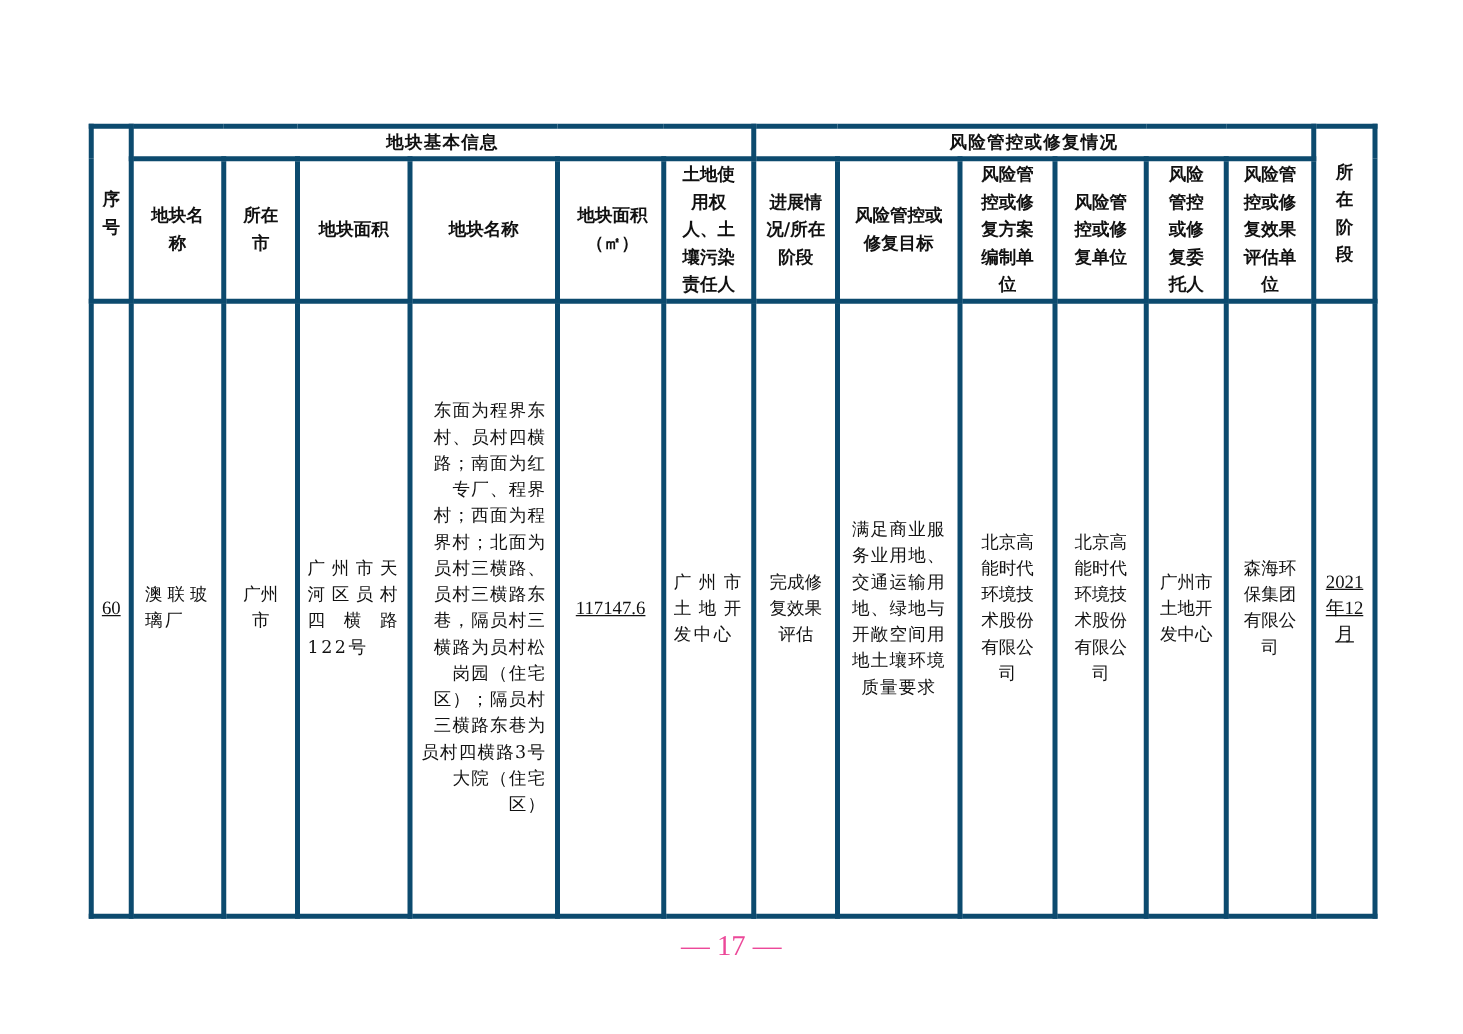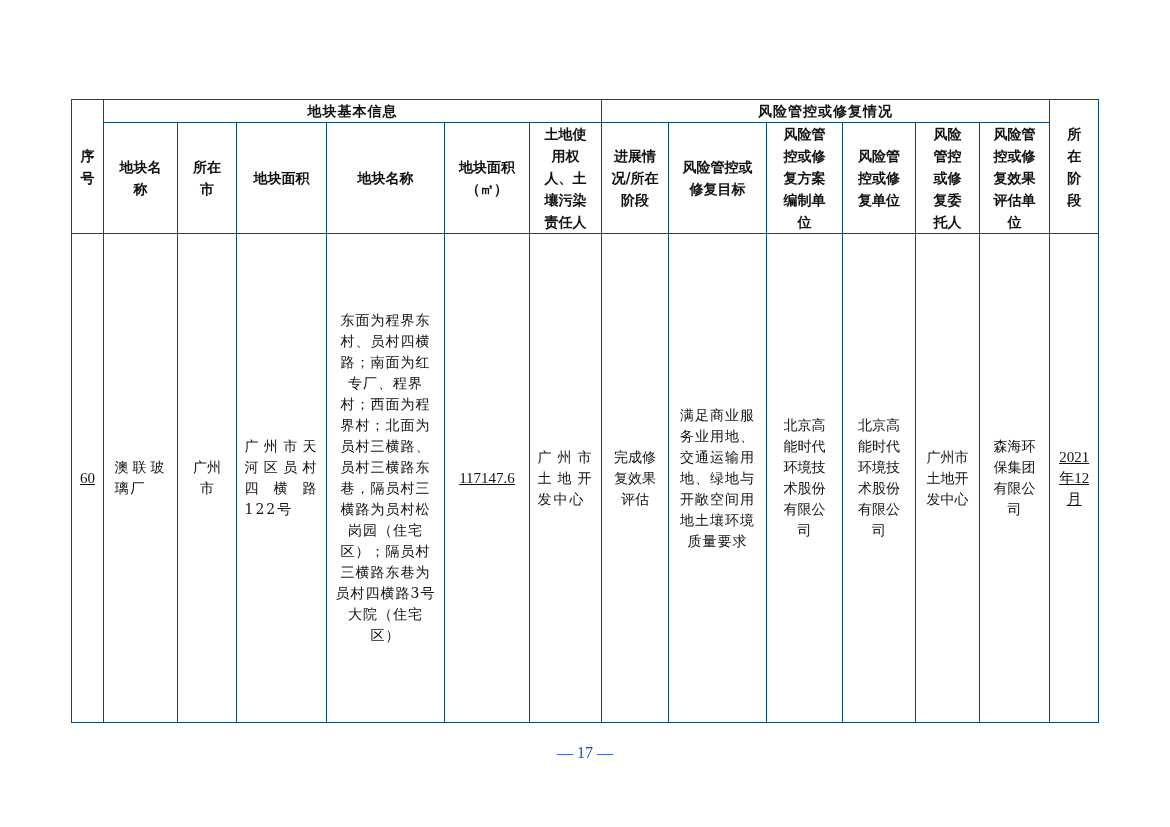--- a/index.html
+++ b/index.html
@@ -1,32 +1,32 @@
 <!DOCTYPE html>
 <html><head>
 <meta charset="utf-8">
 <style>
   html, body { margin:0; padding:0; background:#ffffff; }
   body { width:1170px; height:827px; position:relative; overflow:hidden;
          font-family: "DejaVu Serif", "Liberation Serif", serif; color:#111; }
   .page { position:absolute; left:0; top:0; width:1170px; height:827px; background:#fff; }
   table.site { position:absolute; left:71px; top:99px; border-collapse:collapse; table-layout:fixed; width:1027px; }
-  table.site td, table.site th { border:1px solid #0c4a6e; padding:0; vertical-align:middle; text-align:center;margin-top:40px; }
+  table.site td, table.site th { border:4px solid #0c4a6e; padding:0; vertical-align:middle; text-align:center;margin-top:40px; }
   table.site { border:1.5px solid #111; }
   th { font-weight:bold; font-size:14px; line-height:22px; }
   th.group { height:22px; letter-spacing:1px; }
   th.sub { height:108px; }
   td { font-size:14px; line-height:21px; }
   .rowdata td { height:488px; }
   .cell { display:inline-block; padding:0 6px; }
-  .left { text-align:center; }
+  .left { text-align:right; }
   .justify { text-align:justify; text-align-last:left; letter-spacing:2px; }
   .num { font-family: "Liberation Serif", "DejaVu Serif", serif; font-size:15px;text-decoration:underline; }
   .footer { position:absolute; left:0; width:1170px; top:744px; text-align:center;
-            font-family:"Liberation Serif", "DejaVu Serif", serif; font-size:16px; color:#1d4ed8; }
+            font-family:"Liberation Serif", "DejaVu Serif", serif; font-size:23px; color:#ec4899; }
 </style>
 </head>
 <body>
 
 <div class="page">
   <table class="site">
     <colgroup>
       <col style="width:32px">
       <col style="width:74px">
       <col style="width:59px">

